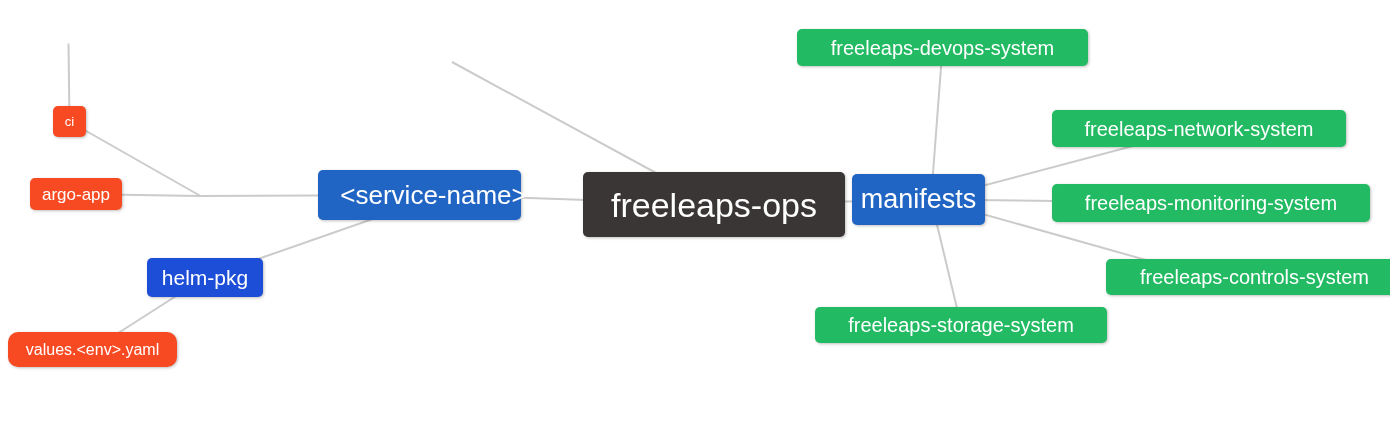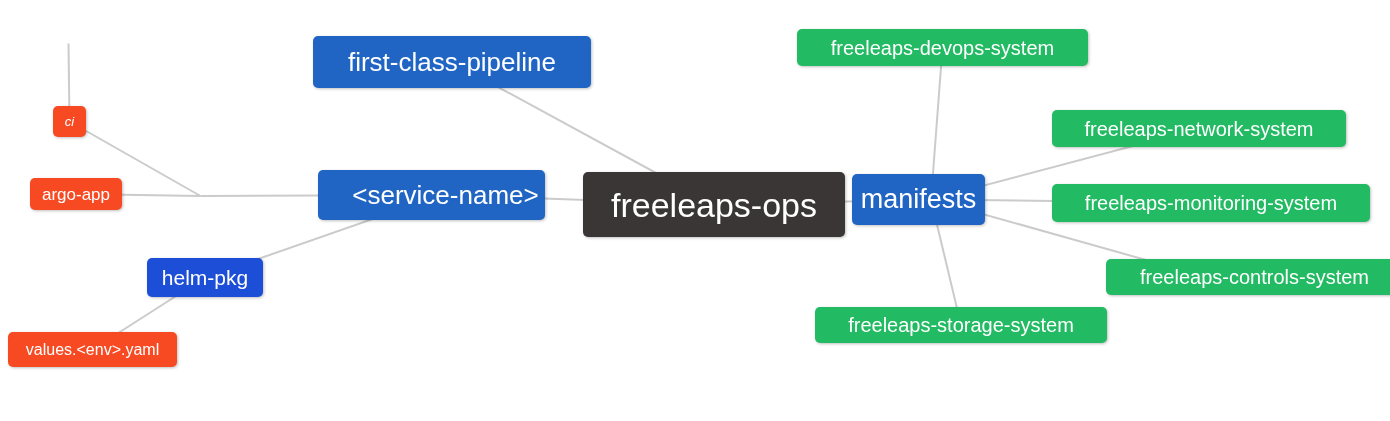--- a/index.html
+++ b/index.html
@@ -52,25 +52,24 @@
       <line x1="452" y1="62" x2="714" y2="204.5" stroke="#cbcbcb" stroke-width="2"></line>
       <line x1="441.5" y1="195" x2="714" y2="204.5" stroke="#cbcbcb" stroke-width="2"></line>
       <line x1="714" y1="204.5" x2="931" y2="199.5" stroke="#cbcbcb" stroke-width="2"></line>
       <line x1="931" y1="199.5" x2="942.5" y2="47.5" stroke="#cbcbcb" stroke-width="2"></line>
       <line x1="931" y1="199.5" x2="1199" y2="128.5" stroke="#cbcbcb" stroke-width="2"></line>
       <line x1="931" y1="199.5" x2="1211" y2="203" stroke="#cbcbcb" stroke-width="2"></line>
       <line x1="931" y1="199.5" x2="1206.5" y2="277" stroke="#cbcbcb" stroke-width="2"></line>
       <line x1="931" y1="199.5" x2="961" y2="325" stroke="#cbcbcb" stroke-width="2"></line>
     </svg>
 <div class="node" style="left: 583px; top: 172px; width: 262px; height: 65px; font-size: 34px; background: rgb(59, 54, 54); color: rgb(255, 255, 255);">freeleaps-ops</div>
-    <div class="node" style="left: 313px; top: 36px; width: 278px; height: 52px; font-size: 26px; background: rgb(33, 101, 196); color: rgb(255, 255, 255);">first-class-pipeline</div>
-    <div class="node" style="left: 318px; top: 170px; width: 227px; height: 50px; font-size: 26px; background: rgb(33, 101, 196); color: rgb(255, 255, 255); padding-left: 28px;">&lt;service-name&gt;</div>
+    <div class="node" style="left: 318px; top: 170px; width: 203px; height: 50px; font-size: 26px; background: rgb(33, 101, 196); color: rgb(255, 255, 255); padding-left: 28px;">&lt;service-name&gt;</div>
     <div class="node" style="left: 852px; top: 174px; width: 133px; height: 51px; font-size: 27px; background: rgb(33, 101, 196); color: rgb(255, 255, 255);">manifests</div>
     <div class="node" style="left: 147px; top: 258px; width: 116px; height: 39px; font-size: 21px; background: #1d4ed8; color: rgb(255, 255, 255);">helm-pkg</div>
-    <div class="node" style="left: 53px; top: 106px; width: 33px; height: 31px; font-size: 13px; background: rgb(248, 74, 34); color: rgb(255, 255, 255); font-style: italic;">ci</div>
+    <div class="node" style="left: 53px; top: 106px; width: 33px; height: 31px; font-size: 13px; background: rgb(248, 74, 34); color: rgb(255, 255, 255);">ci</div>
     <div class="node" style="left: 30px; top: 178px; width: 92px; height: 32px; font-size: 17px; background: rgb(248, 74, 34); color: rgb(255, 255, 255);">argo-app</div>
-    <div class="node" style="left: 8px; top: 332px; width: 169px; height: 35px; font-size: 16px; background: rgb(248, 74, 34); color: rgb(255, 255, 255);">values.&lt;env&gt;.yaml</div>
+    <div class="node" style="left: 8px; top: 332px; width: 169px; height: 35px; font-size: 16px; background: rgb(248, 74, 34); color: rgb(255, 255, 255); border-radius: 10px;">values.&lt;env&gt;.yaml</div>
     <div class="node" style="left: 797px; top: 29px; width: 291px; height: 37px; font-size: 20px; background: rgb(34, 186, 98); color: rgb(255, 255, 255);">freeleaps-devops-system</div>
     <div class="node" style="left: 1052px; top: 110px; width: 294px; height: 37px; font-size: 20px; background: rgb(34, 186, 98); color: rgb(255, 255, 255);">freeleaps-network-system</div>
     <div class="node" style="left: 1052px; top: 184px; width: 318px; height: 38px; font-size: 20px; background: rgb(34, 186, 98); color: rgb(255, 255, 255);">freeleaps-monitoring-system</div>
     <div class="node" style="left: 1058px; top: 259px; width: 297px; height: 36px; font-size: 20px; background: rgb(34, 186, 98); color: rgb(255, 255, 255); margin-left: 48px;">freeleaps-controls-system</div>
     <div class="node" style="left: 815px; top: 307px; width: 292px; height: 36px; font-size: 20px; background: rgb(34, 186, 98); color: rgb(255, 255, 255);">freeleaps-storage-system</div>
   </div>
 
 </body></html>

